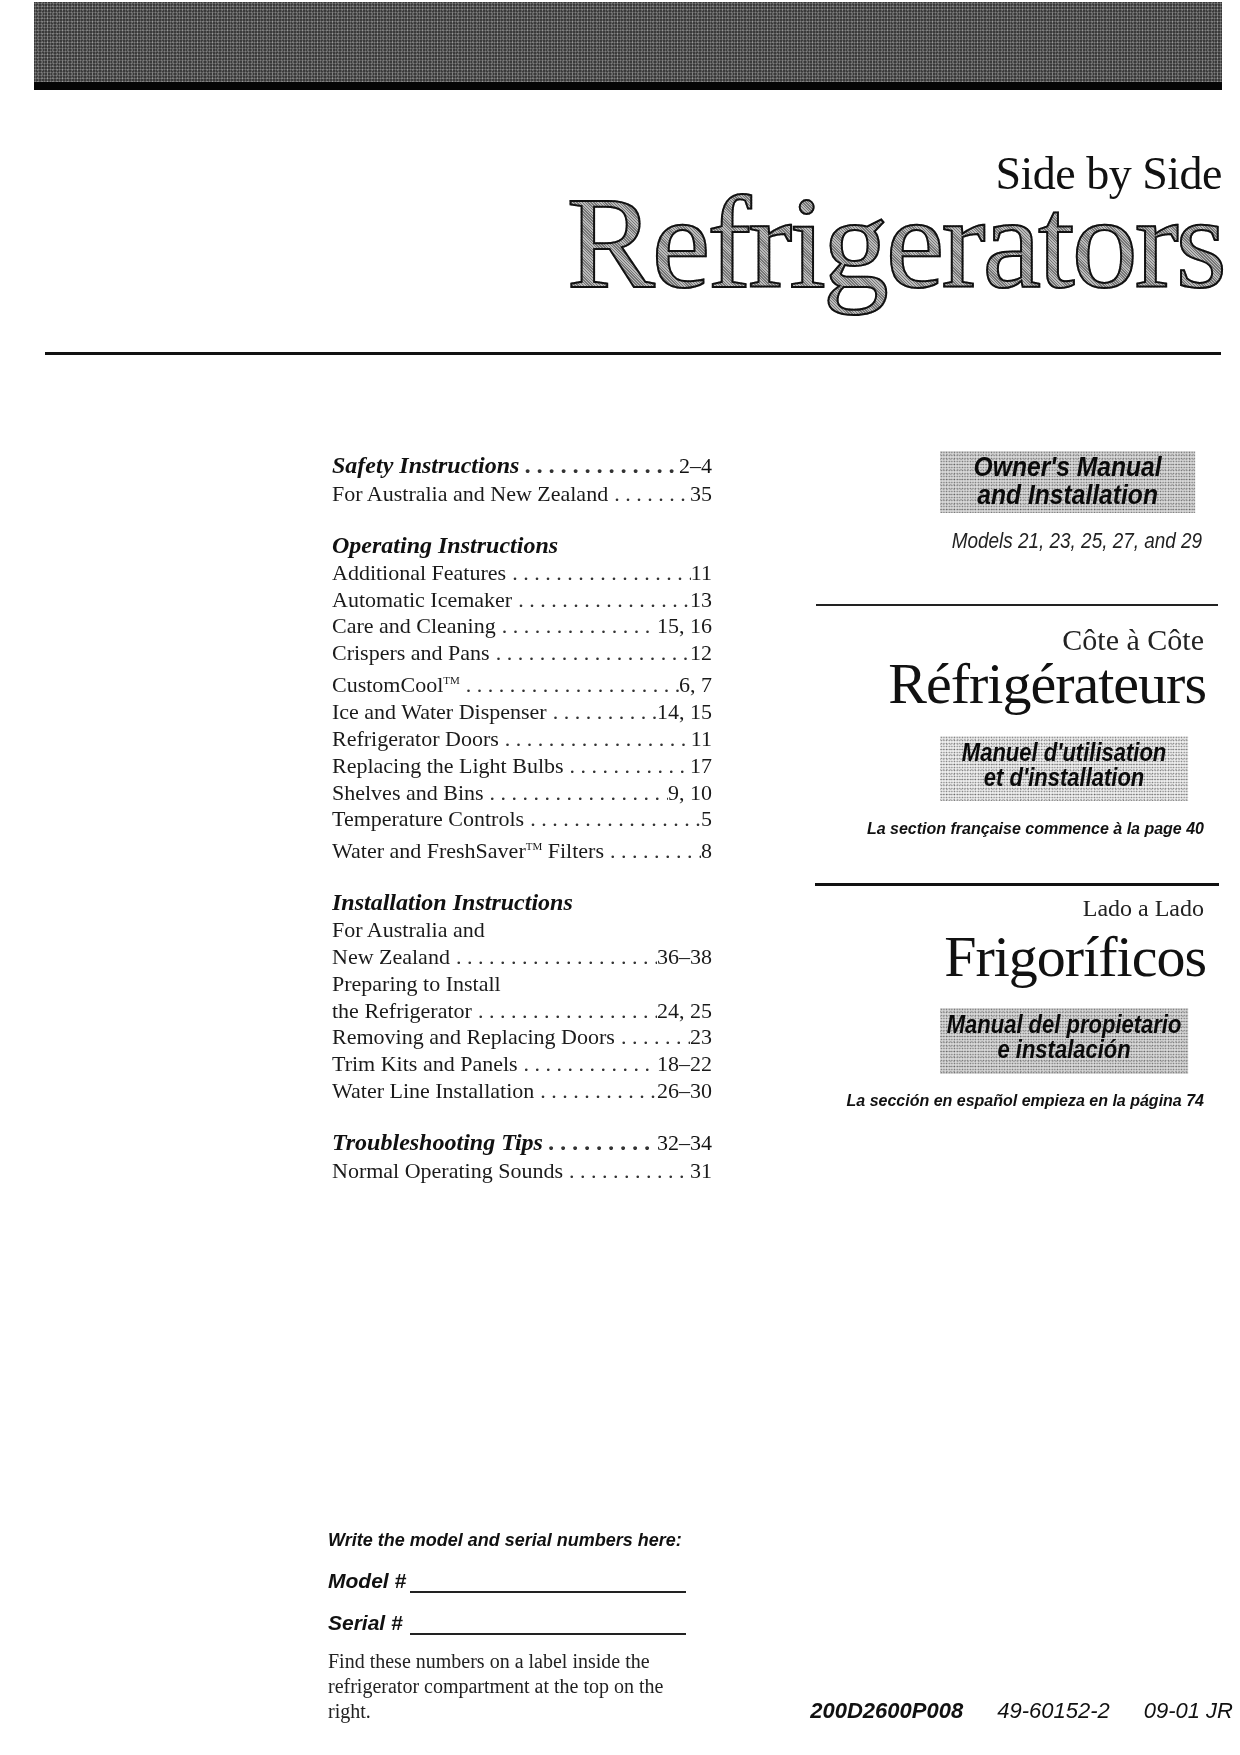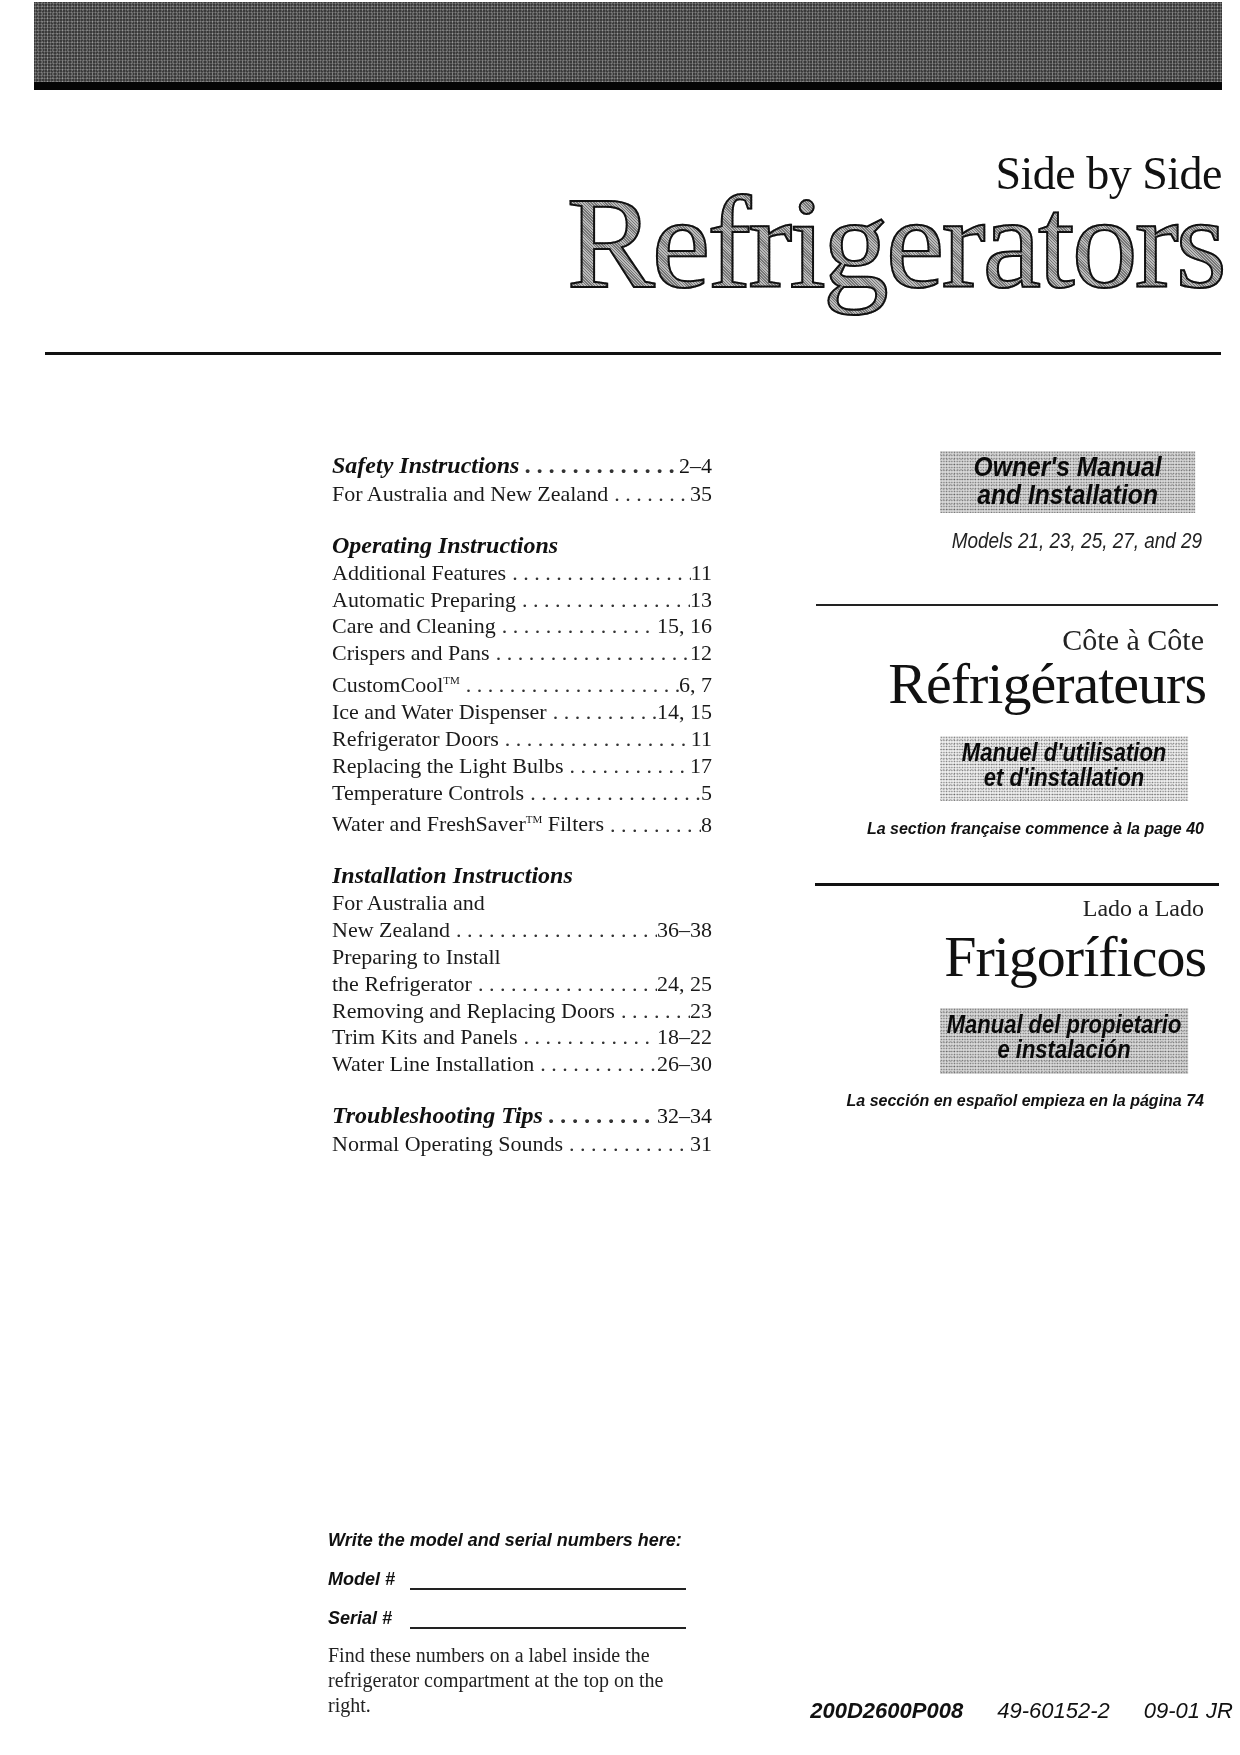--- a/index.html
+++ b/index.html
@@ -105,21 +105,21 @@
     }
 
     
     .form { position: absolute; left: 328px; top: 1490px; width: 400px; margin-top: 40px; }
     .form-heading {
       font-family: "Liberation Sans", sans-serif; font-style: italic; font-weight: bold; font-size: 18px; color: #111;
       white-space: nowrap;
     }
     .form-row { display: flex; align-items: flex-end; margin-top: 18px; }
     .form-label {
-      font-family: "Liberation Sans", sans-serif; font-style: italic; font-weight: bold; font-size: 18px; color: #111;
+      font-family: "Liberation Sans", sans-serif; font-style: italic; font-weight: bold; font-size: 21px; color: #111;
       width: 80px; white-space: nowrap;
     }
     .form-line { width: 276px; height: 20px; border-bottom: 2px solid #222; margin-left: 2px; }
     .form-note { margin-top: 14px; font-size: 20px; line-height: 25px; color: #222; width: 360px; }
 
     .footer {
       position: absolute; right: 7px; top: 1698px; display: flex; gap: 34px; white-space: nowrap;
       font-family: "Liberation Sans", sans-serif; font-style: italic; font-size: 22px; color: #111;
     }
     .footer .code { font-weight: bold; }
@@ -151,21 +151,21 @@
   <div class="toc-section">
     <div class="toc-row heading">
       <span class="label">Operating Instructions</span>
     </div>
     <div class="toc-row">
       <span class="label">Additional Features</span>
       <span class="dots"></span>
       <span class="page">11</span>
     </div>
     <div class="toc-row">
-      <span class="label">Automatic Preparing</span>
+      <span class="label">Automatic Icemaker</span>
       <span class="dots"></span>
       <span class="page">13</span>
     </div>
     <div class="toc-row">
       <span class="label">Care and Cleaning</span>
       <span class="dots"></span>
       <span class="page">15, 16</span>
     </div>
     <div class="toc-row">
       <span class="label">Crispers and Pans</span>
@@ -184,20 +184,25 @@
     </div>
     <div class="toc-row">
       <span class="label">Refrigerator Doors</span>
       <span class="dots"></span>
       <span class="page">11</span>
     </div>
     <div class="toc-row">
       <span class="label">Replacing the Light Bulbs</span>
       <span class="dots"></span>
       <span class="page">17</span>
+    </div>
+    <div class="toc-row">
+      <span class="label">Shelves and Bins</span>
+      <span class="dots"></span>
+      <span class="page">9, 10</span>
     </div>
     <div class="toc-row">
       <span class="label">Temperature Controls</span>
       <span class="dots"></span>
       <span class="page">5</span>
     </div>
     <div class="toc-row">
       <span class="label"><span>Water and FreshSaver</span><sup>TM</sup><span> Filters</span></span>
       <span class="dots"></span>
       <span class="page">8</span>

